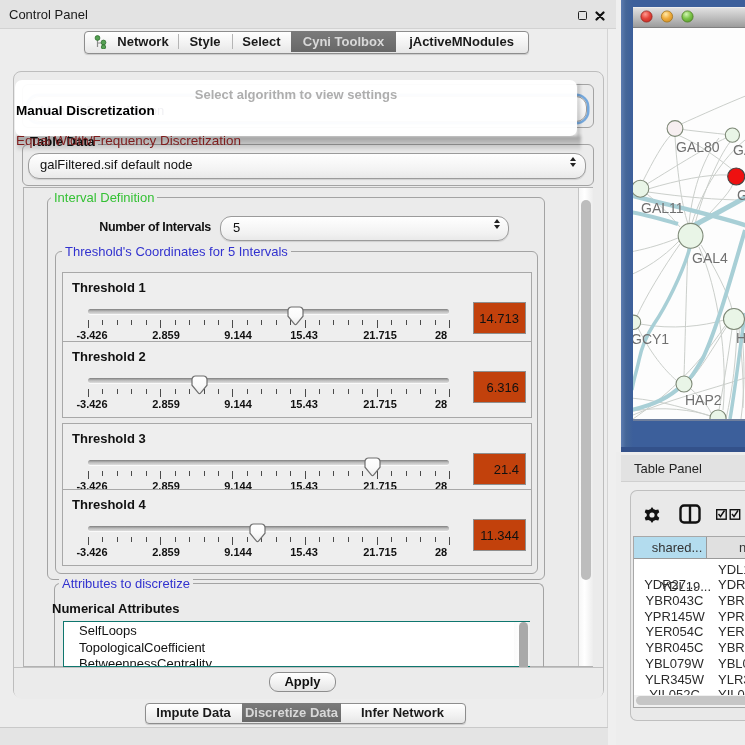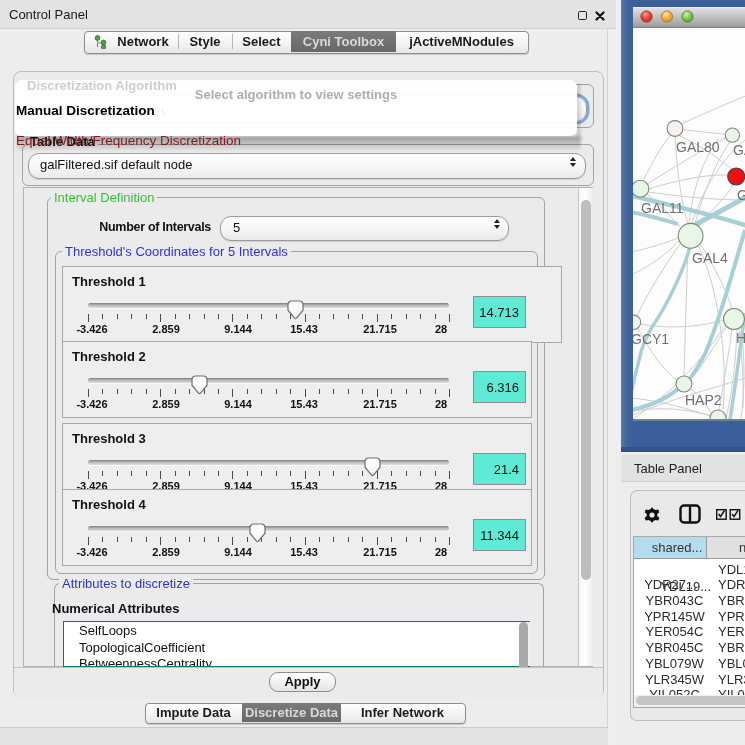--- a/index.html
+++ b/index.html
@@ -11,21 +11,21 @@
   .arrows{position:absolute;width:9px;font-size:0;}
   .arrows .up{width:0;height:0;border-left:3.5px solid transparent;border-right:3.5px solid transparent;border-bottom:4.5px solid #222;margin:0 auto 2px;}
   .arrows .dn{width:0;height:0;border-left:3.5px solid transparent;border-right:3.5px solid transparent;border-top:4.5px solid #222;margin:0 auto;}
   .tpanel{position:absolute;left:62px;width:468px;height:75px;border:1px solid #a8a8a8;background:#eeeeee;}
   .ttitle{position:absolute;left:9px;top:7px;font-size:13px;font-weight:bold;color:#111;}
   .track{position:absolute;left:25px;top:36px;width:361px;height:5px;border-radius:3px;background:linear-gradient(#7e7e7e,#b9b9b9 45%,#dedede);box-shadow:0 1px 0 rgba(255,255,255,0.7);}
   .ticksmin{position:absolute;left:25px;top:47px;width:362px;height:5px;background:repeating-linear-gradient(90deg,#4a4a4a 0 1px,transparent 1px 14.44px);}
   .ticksmaj{position:absolute;left:25px;top:47px;width:362px;height:8px;background:repeating-linear-gradient(90deg,#4a4a4a 0 1px,transparent 1px 72.2px);}
   .tlab{position:absolute;top:56px;font-size:11px;font-weight:bold;color:#111;transform:translateX(-50%);white-space:nowrap;}
   .thumb{position:absolute;top:33px;width:17px;height:20px;}
-  .vbox{position:absolute;left:410px;top:29px;width:53px;height:32px;background:#5eead4;border:1px solid #8f8f8f;font-size:13px;color:#111;text-align:right;line-height:32px;padding-right:6px;box-sizing:border-box;}
+  .vbox{position:absolute;left:410px;top:29px;width:53px;height:32px;background:#c2410c;border:1px solid #8f8f8f;font-size:13px;color:#111;text-align:right;line-height:32px;padding-right:6px;box-sizing:border-box;}
   .seg{position:absolute;background:linear-gradient(#ffffff,#f1f1f1 60%,#e6e6e6);border:1px solid #8d8d8d;border-radius:4px;box-shadow:0 1px 1px rgba(0,0,0,0.15);}
   .segtxt{position:absolute;top:0;height:100%;font-size:13px;font-weight:bold;color:#1a1a1a;text-align:center;}
   .listrow{font-size:13px;color:#111;height:16.5px;line-height:16.5px;padding-left:15px;white-space:nowrap;}
 </style></head>
 <body>
 <div id="page">
 
 <div class="abs" style="left:0;top:0;width:621px;height:745px;background:#efefef;"></div>
     <div class="abs" style="left:0;top:28px;width:608px;height:699px;background:#ededed;border-right:1px solid #d4d4d4;box-sizing:border-box;"></div>
 <div class="abs" style="left:0;top:0;width:616px;height:28px;background:#e3e3e3;border-bottom:1px solid #d2d2d2;"></div>
@@ -76,21 +76,21 @@
 <div class="combo" style="left:220px;top:216px;width:287px;height:23px;"></div>
 <div class="abs" style="left:233px;top:216px;font-size:13px;color:#111;line-height:23px;">5</div>
 <div class="arrows" style="left:492px;top:219px;">
       <div class="up"></div>
       <div class="dn"></div>
     </div>
 
 <div class="grp" style="left:55px;top:251px;width:481px;height:321px;"></div>
 <div class="gtitle" style="left:62px;top:245px;color:#3232cf;">Threshold's Coordinates for 5 Intervals</div>
 
-<div class="tpanel" style="top:266px;padding-left:30px;">
+<div class="tpanel" style="top:272px;">
   <div class="ttitle">Threshold 1</div>
   <div class="track"></div>
   <div class="ticksmin"></div>
       <div class="ticksmaj"></div>
   <div class="tlab" style="left:29px;">-3.426</div>
       <div class="tlab" style="left:103px;">2.859</div>
       <div class="tlab" style="left:175px;">9.144</div>
       <div class="tlab" style="left:241px;">15.43</div>
       <div class="tlab" style="left:317px;">21.715</div>
       <div class="tlab" style="left:378px;">28</div>
@@ -194,21 +194,20 @@
 <div class="segtxt" style="left:145px;top:703px;width:97px;height:19px;line-height:20px;">Impute Data</div>
 <div class="abs" style="left:242px;top:703px;width:99px;height:19px;background:linear-gradient(#7b7b7b,#676767);"></div>
 <div class="segtxt" style="left:242px;top:703px;width:99px;height:19px;line-height:20px;color:#d9d9d9;">Discretize Data</div>
 <div class="segtxt" style="left:341px;top:703px;width:123px;height:19px;line-height:20px;">Infer Network</div>
 
 <div class="abs" style="left:0;top:727px;width:608px;height:18px;background:#e4e4e4;border-top:1px solid #c9c9c9;box-sizing:border-box;"></div>
 
 <div class="abs" style="left:17px;top:136px;width:564px;height:15px;background:linear-gradient(rgba(0,0,0,0.34),rgba(0,0,0,0.02));filter:blur(1.5px);"></div>
     <div class="abs" style="left:577px;top:84px;width:5px;height:52px;background:linear-gradient(90deg,rgba(0,0,0,0.22),rgba(0,0,0,0));filter:blur(1px);"></div>
     <div class="abs" style="left:15px;top:80px;width:562px;height:56px;background:rgba(255,255,255,0.97);border-radius:7px;"></div>
-<div class="abs" style="left:27px;top:78px;font-size:13px;font-weight:bold;color:#cecece;">Discretization Algorithm</div>
 <div class="abs" style="left:40px;top:103px;font-size:13px;color:#f0f0f3;">Manual Discretization</div>
 <div class="abs" style="left:15px;top:87px;width:562px;text-align:center;font-size:13px;font-weight:bold;color:#aeaeae;">Select algorithm to view settings</div>
 <div class="abs" style="left:16px;top:103px;font-size:13.5px;font-weight:bold;color:#000;">Manual Discretization</div>
 <div class="abs" style="left:16px;top:133px;font-size:13.5px;color:#7f1d1d;">Equal Width/Frequency Discretization</div>
 
 <div class="abs" style="left:621px;top:0;width:124px;height:452px;background:linear-gradient(90deg,#5c7cb0 0px,#446698 5px,#3c5f9b 12px);"></div>
 <div class="abs" style="left:633px;top:7px;width:112px;height:21px;background:linear-gradient(#e0e0e0,#bcbcbc 55%,#9c9c9c);border-top:1px solid #ededed;border-bottom:1px solid #808080;box-sizing:border-box;"></div>
 
 <svg class="abs" style="left:639px;top:9px;" width="56" height="15" viewBox="0 0 56 15">
   <defs>

